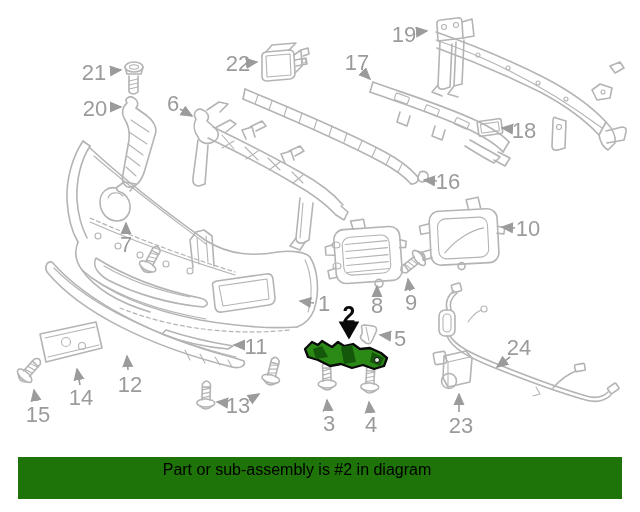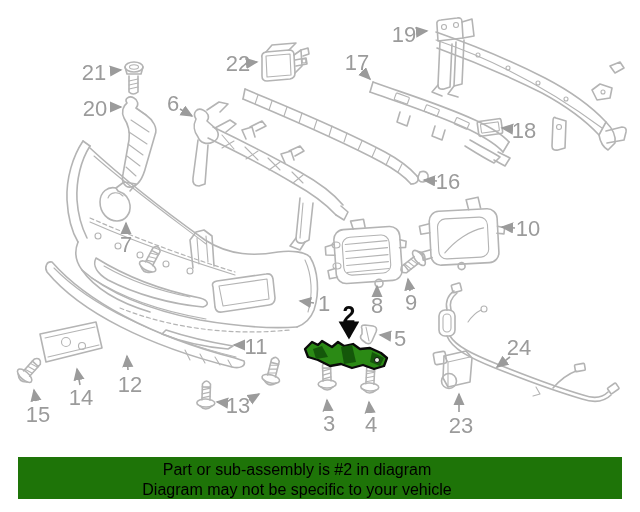--- a/index.html
+++ b/index.html
@@ -304,16 +304,15 @@
     <text class="lbl" x="130" y="392">12</text>
     <text class="lbl" x="238" y="413">13</text>
     <text class="lbl" x="81" y="405">14</text>
     <text class="lbl" x="38" y="422">15</text>
     <text class="lbl" x="126" y="252">7</text>
   </g>
 </svg>
 
 <div id="banner">
   <div>Part or sub-assembly is #2 in diagram</div>
-  <div>Diagram may not be specific to your vehicle</div>
 </div>
 
 </div>
 
 </body></html>

